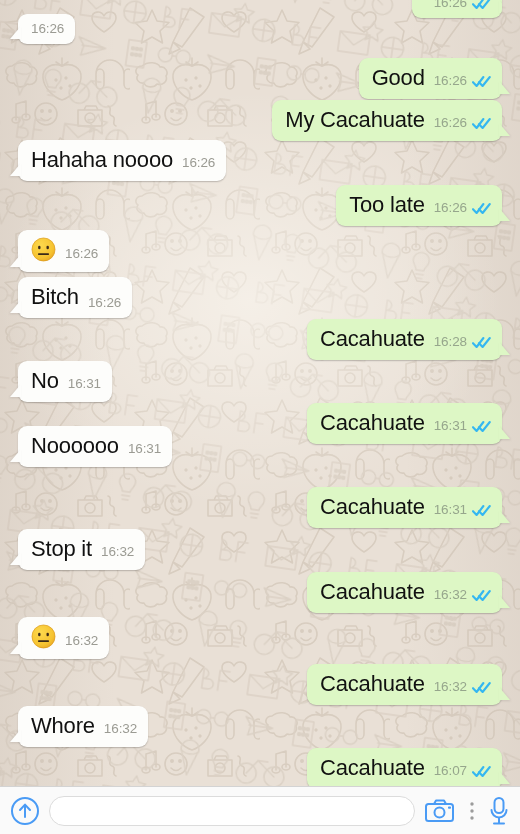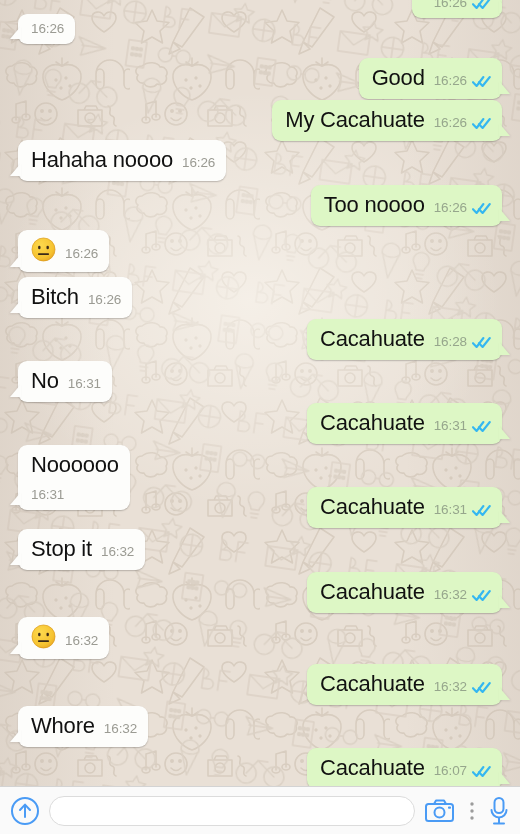--- a/index.html
+++ b/index.html
@@ -288,21 +288,21 @@
               </svg></span>
           </span>
         </div>
         <div class="msg in" style="top: 140px;">
           <span class="bubble-text">Hahaha noooo</span>
           <span class="bubble-meta">
             <span class="bubble-time">16:26</span>
           </span>
         </div>
         <div class="msg out" style="top: 185px;">
-          <span class="bubble-text">Too noooo</span>
+          <span class="bubble-text">Too late</span>
           <span class="bubble-meta">
             <span class="bubble-time">16:26</span>
             <span class="ticks"><svg viewBox="0 0 19 13" width="19" height="13" aria-hidden="true">
                 <path d="M1 7.2 L4.6 11 L11.4 2" fill="none" stroke="#34b7f1" stroke-width="2.1" stroke-linecap="round" stroke-linejoin="round"></path>
                 <path d="M7 7.2 L10.6 11 L17.8 2" fill="none" stroke="#34b7f1" stroke-width="2.1" stroke-linecap="round" stroke-linejoin="round"></path>
               </svg></span>
           </span>
         </div>
         <div class="msg in" style="top: 230px;">
           <span class="bubble-text"><span class="emoji"><svg viewBox="0 0 26 26" width="25" height="25" aria-hidden="true">
@@ -315,21 +315,21 @@
                 </defs>
                 <circle cx="13" cy="13" r="12" fill="url(#emG)" stroke="#d99a1e" stroke-width="0.7"></circle>
                 <rect x="7.4" y="9.2" width="2.5" height="3.6" rx="1.25" fill="#3b2a18"></rect>
                 <rect x="16.1" y="9.2" width="2.5" height="3.6" rx="1.25" fill="#3b2a18"></rect>
                 <rect x="7.2" y="17" width="11.6" height="1.7" rx="0.85" fill="#3b2a18"></rect>
               </svg></span></span>
           <span class="bubble-meta">
             <span class="bubble-time">16:26</span>
           </span>
         </div>
-        <div class="msg in" style="top: 277px;">
+        <div class="msg in" style="top: 277px; align-items: flex-end;">
           <span class="bubble-text">Bitch</span>
           <span class="bubble-meta">
             <span class="bubble-time">16:26</span>
           </span>
         </div>
         <div class="msg out" style="top: 319px;">
           <span class="bubble-text">Cacahuate</span>
           <span class="bubble-meta">
             <span class="bubble-time">16:28</span>
             <span class="ticks"><svg viewBox="0 0 19 13" width="19" height="13" aria-hidden="true">
@@ -347,21 +347,21 @@
         <div class="msg out" style="top: 403px;">
           <span class="bubble-text">Cacahuate</span>
           <span class="bubble-meta">
             <span class="bubble-time">16:31</span>
             <span class="ticks"><svg viewBox="0 0 19 13" width="19" height="13" aria-hidden="true">
                 <path d="M1 7.2 L4.6 11 L11.4 2" fill="none" stroke="#34b7f1" stroke-width="2.1" stroke-linecap="round" stroke-linejoin="round"></path>
                 <path d="M7 7.2 L10.6 11 L17.8 2" fill="none" stroke="#34b7f1" stroke-width="2.1" stroke-linecap="round" stroke-linejoin="round"></path>
               </svg></span>
           </span>
         </div>
-        <div class="msg in" style="top: 445px; flex-direction: column;">
+        <div class="msg in" style="top: 426px;">
           <span class="bubble-text">Noooooo</span>
           <span class="bubble-meta">
             <span class="bubble-time">16:31</span>
           </span>
         </div>
         <div class="msg out" style="top: 487px;">
           <span class="bubble-text">Cacahuate</span>
           <span class="bubble-meta">
             <span class="bubble-time">16:31</span>
             <span class="ticks"><svg viewBox="0 0 19 13" width="19" height="13" aria-hidden="true">

